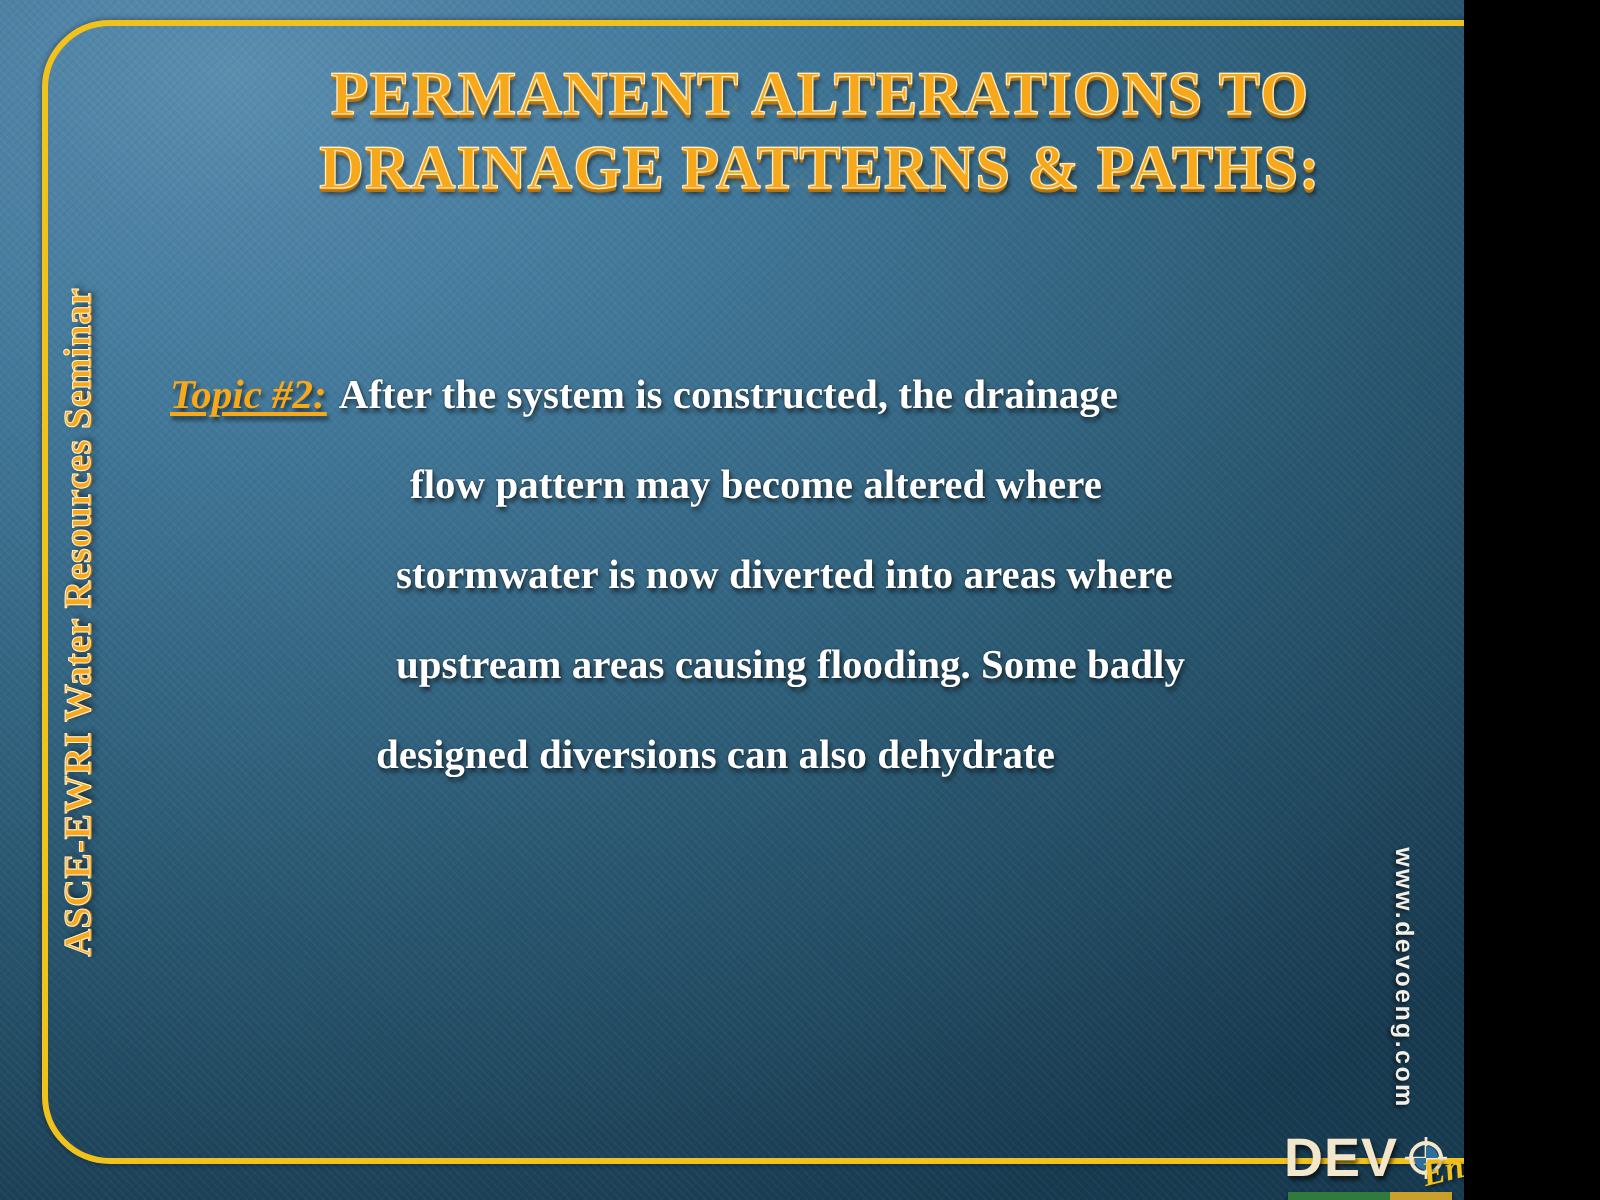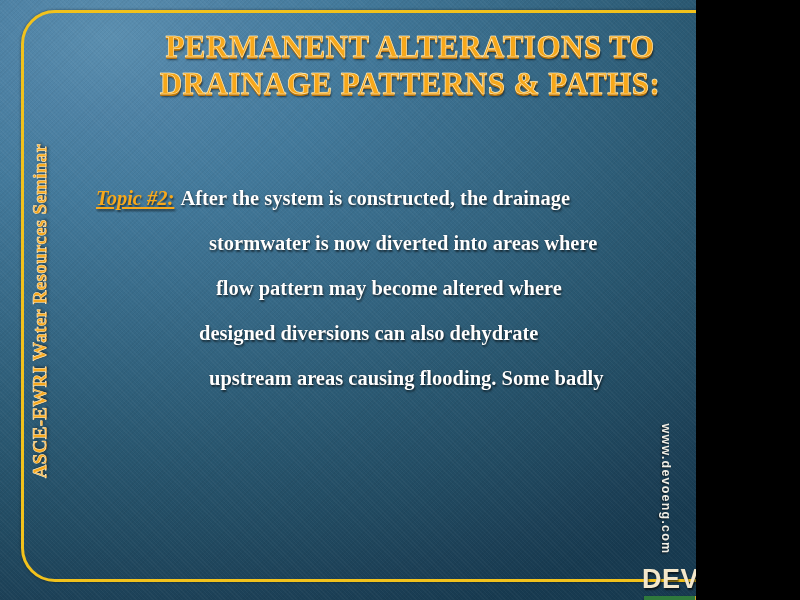--- a/index.html
+++ b/index.html
@@ -17,20 +17,21 @@
       radial-gradient(ellipse 900px 620px at 16% 6%,
         #5b8fb0 0%,
         #4f83a6 12%,
         #437a9c 26%,
         #3a6e8d 40%,
         #31627e 54%,
         #28566f 68%,
         #214a61 82%,
         #1c4057 92%,
         #173a50 100%);
+    padding-left: 36px;
   }
   
   #texture {
     position: absolute;
     inset: 0;
     pointer-events: none;
     background-image:
       repeating-linear-gradient(45deg, rgba(255,255,255,0.030) 0px, rgba(255,255,255,0.030) 1px, rgba(0,0,0,0) 1px, rgba(0,0,0,0) 3px),
       repeating-linear-gradient(-45deg, rgba(0,0,0,0.035) 0px, rgba(0,0,0,0.035) 1px, rgba(0,0,0,0) 1px, rgba(0,0,0,0) 3px);
   }
@@ -87,21 +88,21 @@
     -webkit-text-stroke: 0px;
     text-shadow: none;
     -webkit-mask-image: linear-gradient(to bottom, rgba(0,0,0,0.55) 0%, rgba(0,0,0,0.06) 48%, rgba(0,0,0,0) 75%);
             mask-image: linear-gradient(to bottom, rgba(0,0,0,0.55) 0%, rgba(0,0,0,0.06) 48%, rgba(0,0,0,0) 75%);
     pointer-events: none;
   }
 
   
   #body-block {
     position: absolute;
-    left: 71px;
+    left: 60px;
     top: 176px;
     width: 700px;
   }
   .body-line {
     font-family: "Liberation Serif", "DejaVu Serif", serif;
     font-weight: bold;
     font-size: 20.5px;
     line-height: 45px;
     color: #ffffff;
     white-space: nowrap;
@@ -215,24 +216,24 @@
 
   <div id="title-wrap">
     <div class="title-line" data-echo="Permanent Alterations to">Permanent Alterations to</div>
     <div class="title-line" data-echo="Drainage Patterns &amp; Paths:">Drainage Patterns &amp; Paths:</div>
   </div>
 
   <div id="body-block">
     <div class="body-line" style="padding-left:25px;">
       <span id="topic-label">Topic #2:</span><span>After the system is constructed, the drainage</span>
     </div>
+    <div class="body-line" style="padding-left:145px;">flow pattern may become altered where</div>
     <div class="body-line" style="padding-left:138px;">stormwater is now diverted into areas where</div>
-    <div class="body-line" style="padding-left:145px;">flow pattern may become altered where</div>
+    <div class="body-line" style="padding-left:138px;">upstream areas causing flooding. Some badly</div>
     <div class="body-line" style="padding-left:128px;">designed diversions can also dehydrate</div>
-    <div class="body-line" style="padding-left:138px;">upstream areas causing flooding. Some badly</div>
   </div>
 
   <div id="left-vertical">ASCE-EWRI Water Resources Seminar</div>
 
   <div id="right-vertical">www.devoeng.com</div>
 
   <div id="logo">
     <div id="logo-devo">DEV</div>
     <svg id="logo-target" viewBox="0 0 24 24">
       <circle cx="12" cy="12" r="8.2" fill="none" stroke="#f3e7cb" stroke-width="2.1"></circle>

